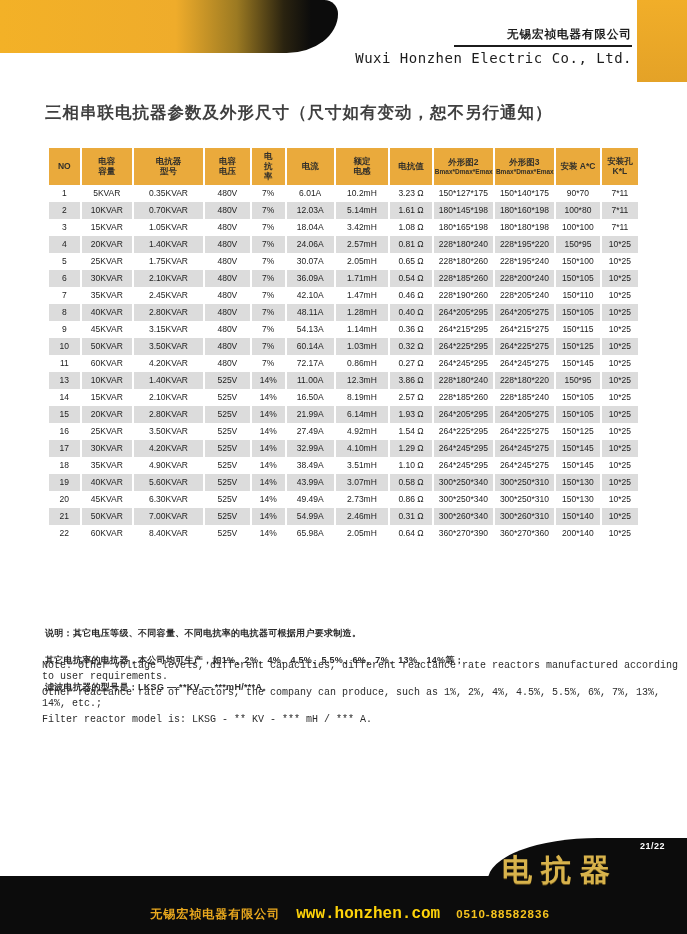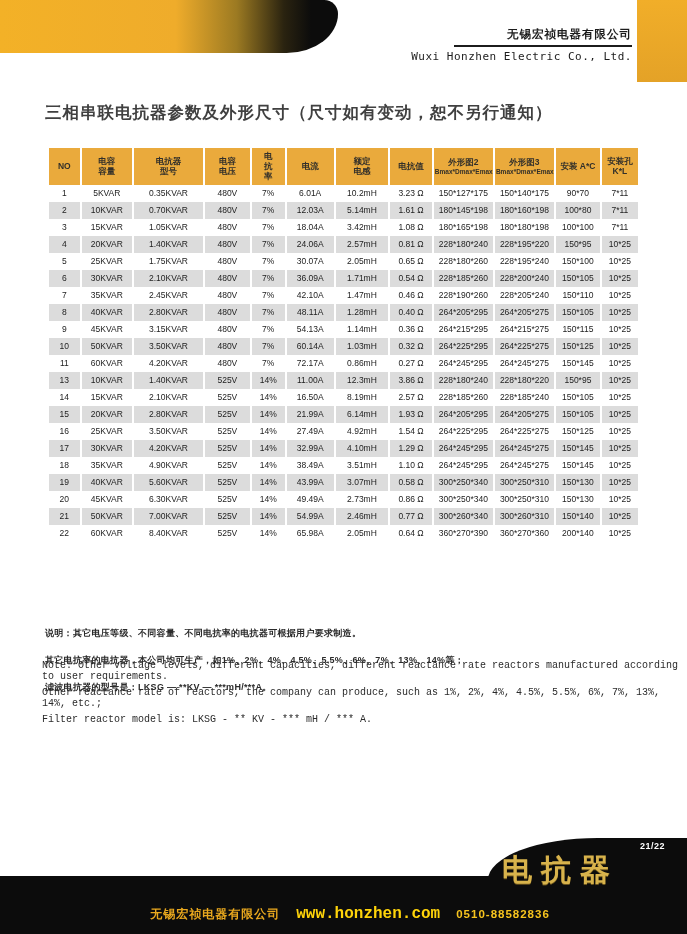--- a/index.html
+++ b/index.html
@@ -9,21 +9,21 @@
   
   .band-left{position:absolute;left:0;top:0;width:338px;height:53px;
     background:linear-gradient(to right,#f3b127 0%,#efac2b 52%,#9c7a22 70%,#2a2310 84%,#0c0c0c 92%);
     border-top-right-radius:16px;border-bottom-right-radius:60px 46px;}
   .bar-right-top{position:absolute;right:0;top:0;width:50px;height:82px;
     background:linear-gradient(to bottom,#f1ae29,#e4a227);}
 
   .company-block{position:absolute;right:55px;top:27px;text-align:right;}
   .company-cn{font-size:11.5px;font-weight:bold;color:#1c1c1c;letter-spacing:1px;}
   .company-rule{width:178px;height:0;border-bottom:2px solid #1c1c1c;margin:3px 0 3px auto;}
-  .company-en{font-family:"DejaVu Sans Mono",monospace;font-size:11px;color:#1c1c1c;letter-spacing:.5px;}
+  .company-en{font-family:"DejaVu Sans Mono",monospace;font-size:14px;color:#1c1c1c;letter-spacing:.5px;}
 
   
   .doc-title{position:absolute;left:45px;top:102px;font-size:16.5px;font-weight:bold;
     color:#404040;letter-spacing:1px;}
 
   
   .spec-table{position:absolute;left:47px;top:148px;width:593px;
     border-collapse:separate;border-spacing:2px 0;table-layout:fixed;}
   .spec-table th{background:#eaaa3c;color:#33302a;font-weight:bold;font-size:8.5px;
     padding:3px 1px;vertical-align:middle;text-align:center;line-height:1.2;}
@@ -402,21 +402,21 @@
           <td>10*25</td>
         </tr>
         <tr>
           <td>21</td>
           <td>50KVAR</td>
           <td>7.00KVAR</td>
           <td>525V</td>
           <td>14%</td>
           <td>54.99A</td>
           <td>2.46mH</td>
-          <td>0.77 Ω</td>
+          <td>0.31 Ω</td>
           <td>300*260*340</td>
           <td>300*260*310</td>
           <td>150*140</td>
           <td>10*25</td>
         </tr>
         <tr>
           <td>22</td>
           <td>60KVAR</td>
           <td>8.40KVAR</td>
           <td>525V</td>

